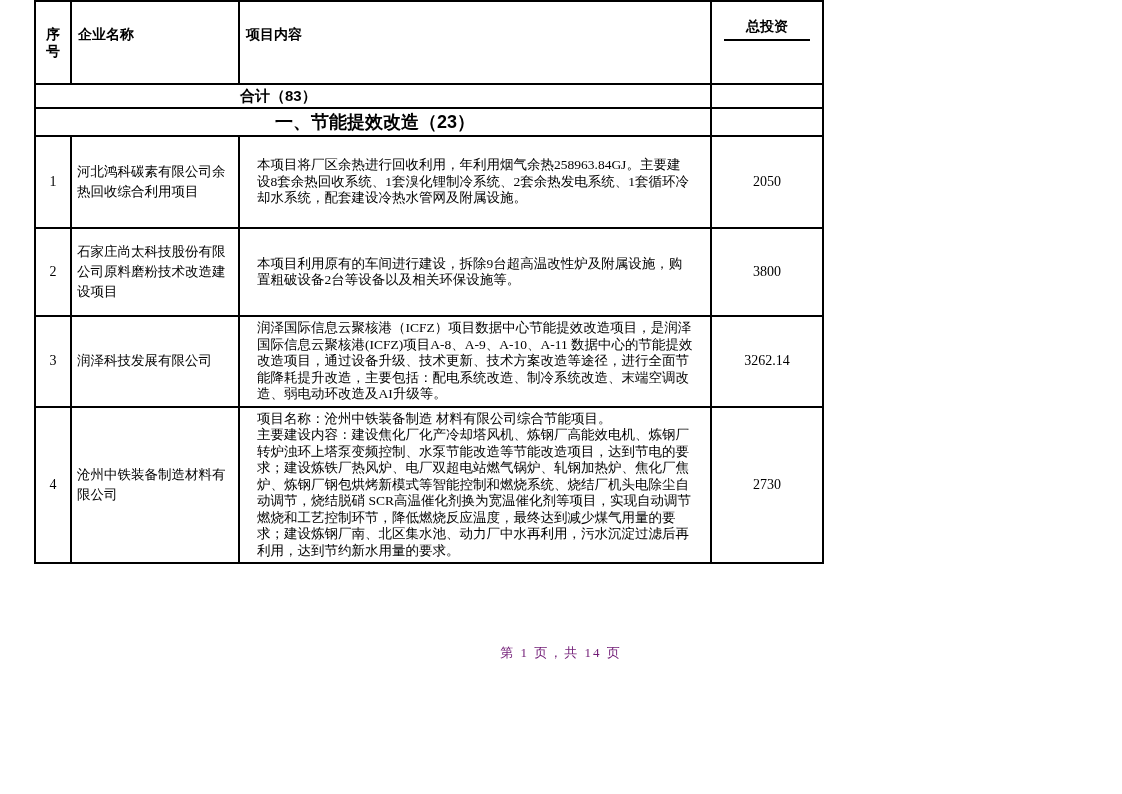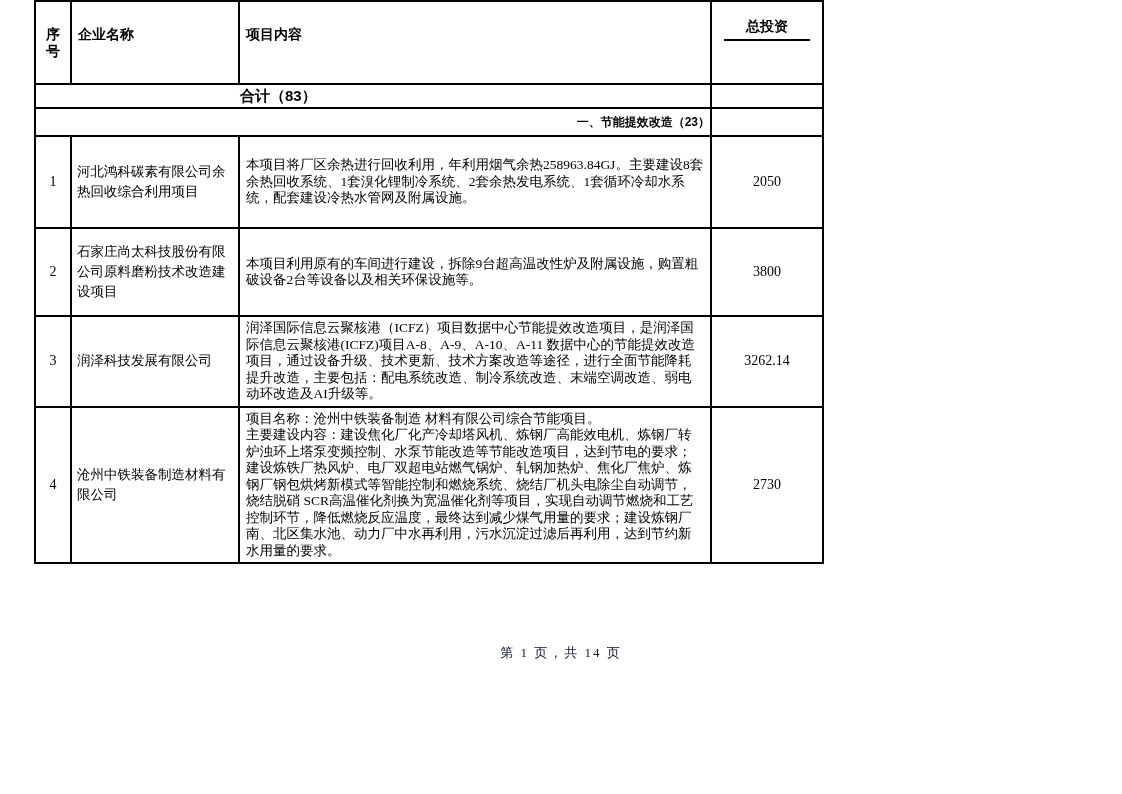--- a/index.html
+++ b/index.html
@@ -84,22 +84,22 @@
     font-weight: bold;
     font-size: 15px;
     text-align: left;
     vertical-align: middle;
     padding: 0 0 0 204px;
   }
   tr.section-row { height: 28px; }
   td.section-cell {
     font-family: "Liberation Sans", sans-serif;
     font-weight: bold;
-    font-size: 12px;
-    text-align: right;
+    font-size: 18px;
+    text-align: center;
     vertical-align: middle;
     padding: 0 0 0 4px;
   }
 
   
   tr.row-1 { height: 92px; }
   tr.row-2 { height: 88px; }
   tr.row-3 { height: 88px; }
   tr.row-4 { height: 145px; }
   td.c-seq {
@@ -113,37 +113,37 @@
     vertical-align: middle;
     font-size: 13.5px;
     line-height: 20px;
     padding: 2px 4px 2px 5px;
   }
   td.c-content {
     text-align: left;
     vertical-align: middle;
     font-size: 13.5px;
     line-height: 16.5px;
-    padding: 3px 6px;
+    padding: 3px 17px;
     white-space: pre-line;
   }
   td.c-invest {
     text-align: center;
     vertical-align: middle;
     font-size: 14px;
     padding: 0;
   }
 
   .page-footer {
     width: 1122px;
     margin-top: 80px;
     text-align: center;
     font-size: 13px;
     letter-spacing: 2px;
-    color: #0f172a;
+    color: #701a75;
   }
 </style>
 </head>
 <body>
 
 <div class="sheet">
 
   <table class="summary">
     <colgroup>
       <col class="w-seq">

